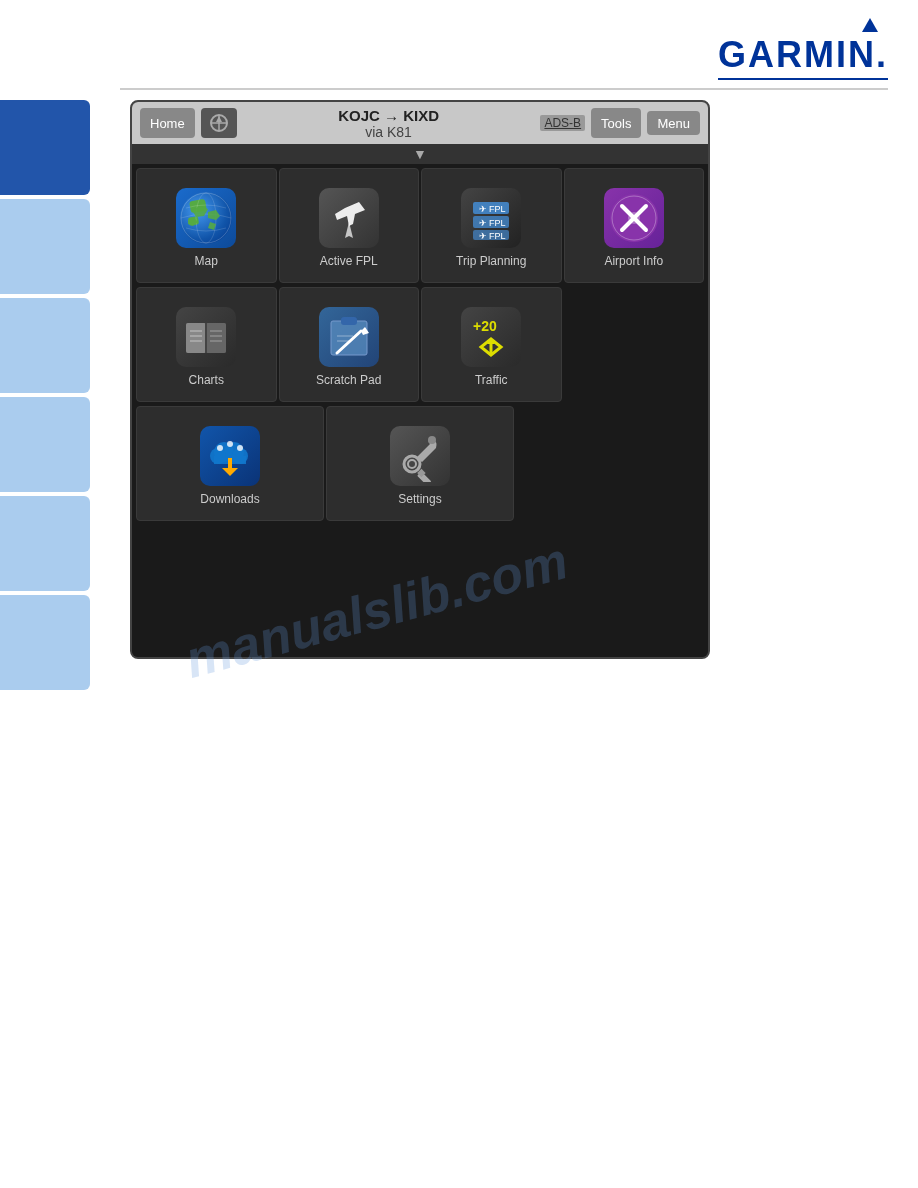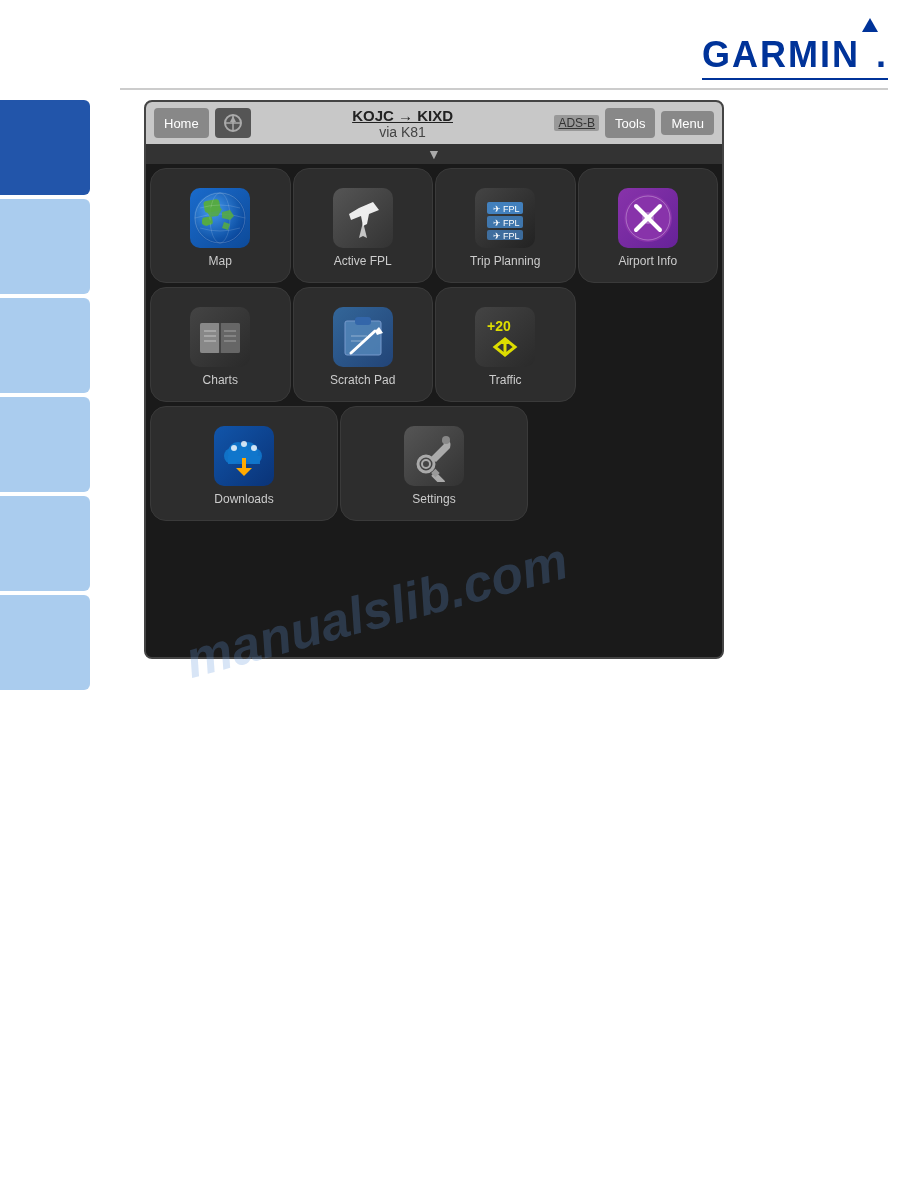--- a/index.html
+++ b/index.html
@@ -87,21 +87,21 @@
     }
 
     .sidebar-tab-blue-light {
       background: #aaccee;
     }
 
     
     .device-frame {
       position: absolute;
       top: 100px;
-      left: 144px;
+      left: 130px;
       width: 580px;
       background: #2a2a2a;
       border-radius: 8px;
       border: 2px solid #444;
       overflow: hidden;
     }
 
     
     .nav-bar {
       display: flex;
@@ -141,21 +141,20 @@
     .nav-route {
       flex: 1;
       text-align: center;
     }
 
     .nav-route-main {
       font-size: 15px;
       font-weight: bold;
       color: #222;
       display: block;
-      text-decoration: underline;
     }
 
     .nav-route-via {
       font-size: 14px;
       color: #444;
       display: block;
     }
 
     .nav-ads-badge {
       background: #999;
@@ -201,21 +200,21 @@
     .app-grid {
       display: grid;
       grid-template-columns: repeat(4, 1fr);
       gap: 2px;
       padding: 4px;
       background: #1a1a1a;
     }
 
     .app-tile {
       background: #2d2d2d;
-      border-radius: 16px;
+      border-radius: 4px;
       display: flex;
       flex-direction: column;
       align-items: center;
       justify-content: center;
       padding: 12px 6px 8px;
       cursor: pointer;
       height: 115px;
       border: 1px solid #3a3a3a;
       transition: background 0.1s;
     }
@@ -348,21 +347,21 @@
       font-style: italic;
       font-weight: bold;
     }
   </style>
 </head>
 <body>
 
 <div class="top-bar">
   <div class="garmin-logo">
     <div class="garmin-triangle"></div>
-    <div style="display:flex; align-items:baseline; gap:16px;">
+    <div style="display:flex; align-items:baseline; gap:0px;">
       <span class="garmin-text">GARMIN</span>
         <span class="garmin-text garmin-dot">.</span>
     </div>
     <div class="logo-underline"></div>
   </div>
 </div>
 
 <div class="page-divider"></div>
 
 <div class="sidebar">

